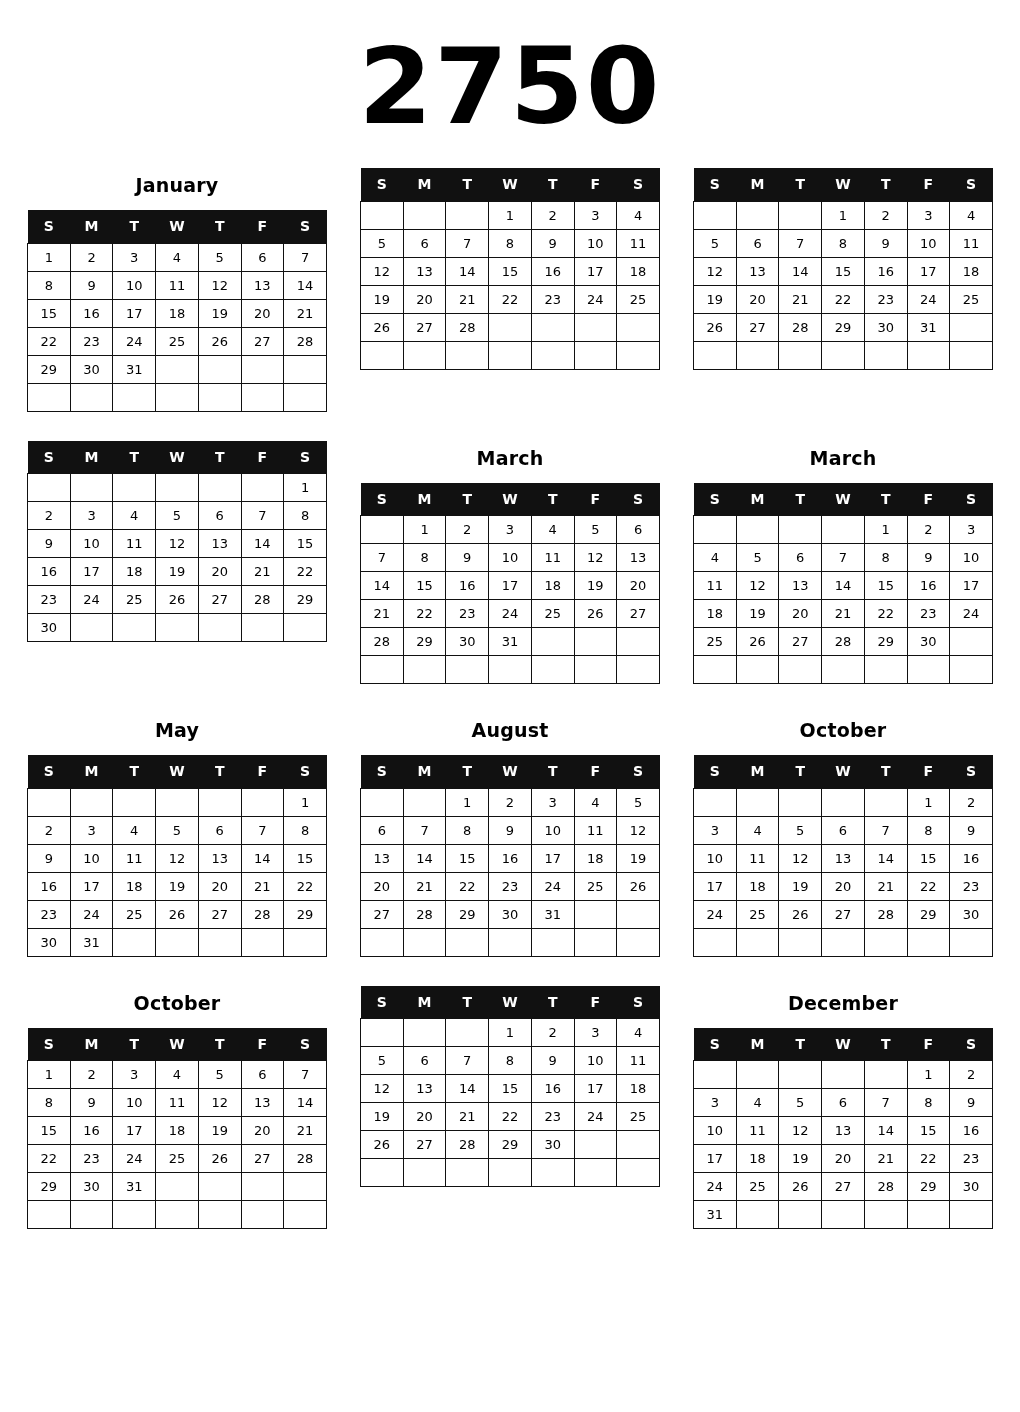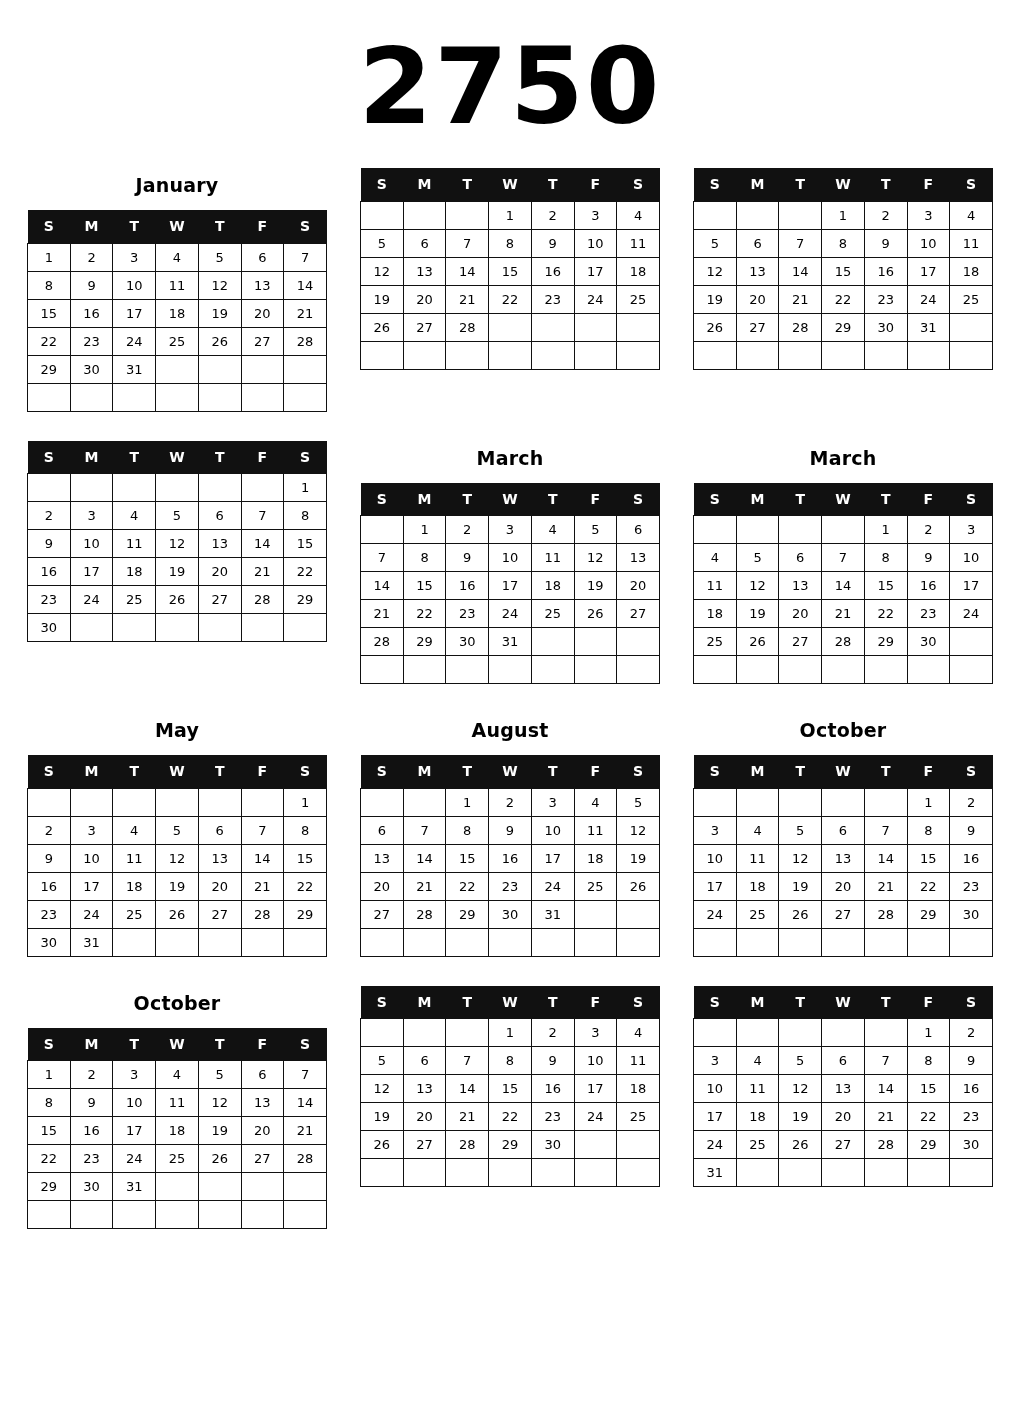--- a/index.html
+++ b/index.html
@@ -868,20 +868,21 @@
               <td class="empty"></td>
               <td class="empty"></td>
               <td class="empty"></td>
               <td class="empty"></td>
               <td class="empty"></td>
             </tr>
           </tbody>
         </table>
       </div>
       <div class="month">
+        <div class="month-name">December</div>
         <table class="cal">
           <thead>
             <tr>
               <th>S</th>
               <th>M</th>
               <th>T</th>
               <th>W</th>
               <th>T</th>
               <th>F</th>
               <th>S</th>

